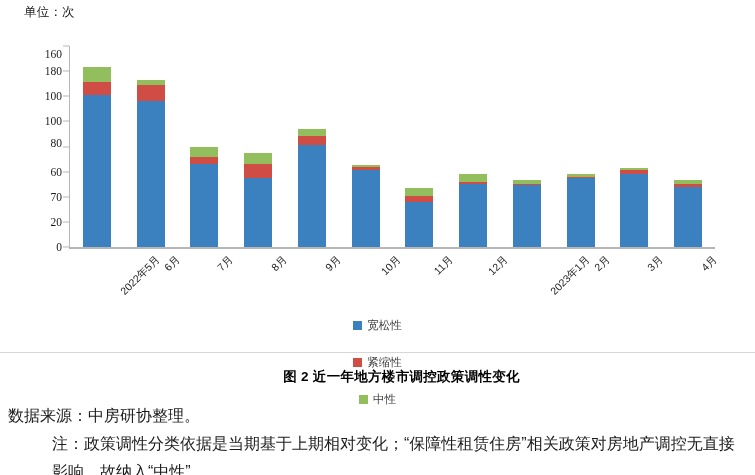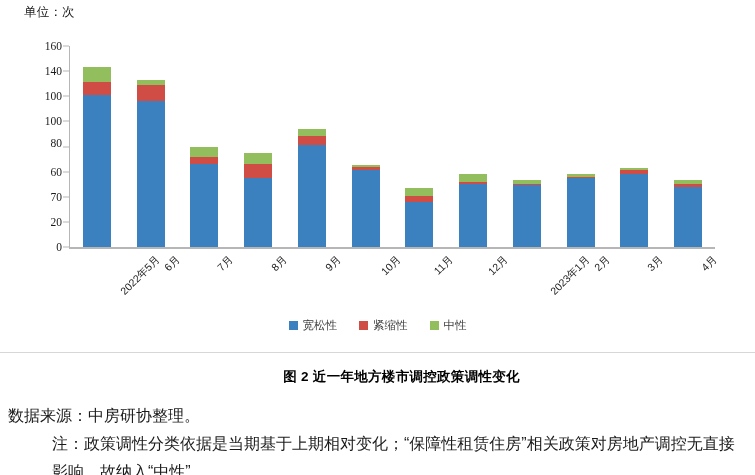--- a/index.html
+++ b/index.html
@@ -124,23 +124,23 @@
     text-align: right;
   }
 
   
   #legend {
     position: absolute;
     left: 0;
     top: 318px;
     width: 755px;
     display: flex;
-    justify-content: center;
     align-items: center;
     gap: 22px;
+    flex-direction: column;
   }
   .legend-item {
     display: flex;
     align-items: center;
     gap: 5px;
     font-size: 11.5px;
     color: #404040;
     white-space: nowrap;
   }
   .legend-swatch {
@@ -186,23 +186,23 @@
   #note-text { display: block; margin-left: 44px; }
 </style>
 </head>
 <body>
 
 <div id="unit-label">单位：次</div>
 
 <div id="chart-area">
 
   <div id="y-axis">
-      <div class="ytick" style="top: 0px;">160</div>
+      <div class="ytick" style="top: 8px;">160</div>
       <div class="ytick-mark" style="top: 0px;"></div>
-      <div class="ytick" style="top: 25.125px;">140</div>
+      <div class="ytick" style="top: 25.125px;">180</div>
       <div class="ytick-mark" style="top: 25.125px;"></div>
       <div class="ytick" style="top: 50.25px;">100</div>
       <div class="ytick-mark" style="top: 50.25px;"></div>
       <div class="ytick" style="top: 75.375px; margin-left: 24px;">100</div>
       <div class="ytick-mark" style="top: 75.375px;"></div>
       <div class="ytick" style="top: 97px;">80</div>
       <div class="ytick-mark" style="top: 100.5px;"></div>
       <div class="ytick" style="top: 125.625px;">60</div>
       <div class="ytick-mark" style="top: 125.625px;"></div>
       <div class="ytick" style="top: 150.75px;">70</div>

